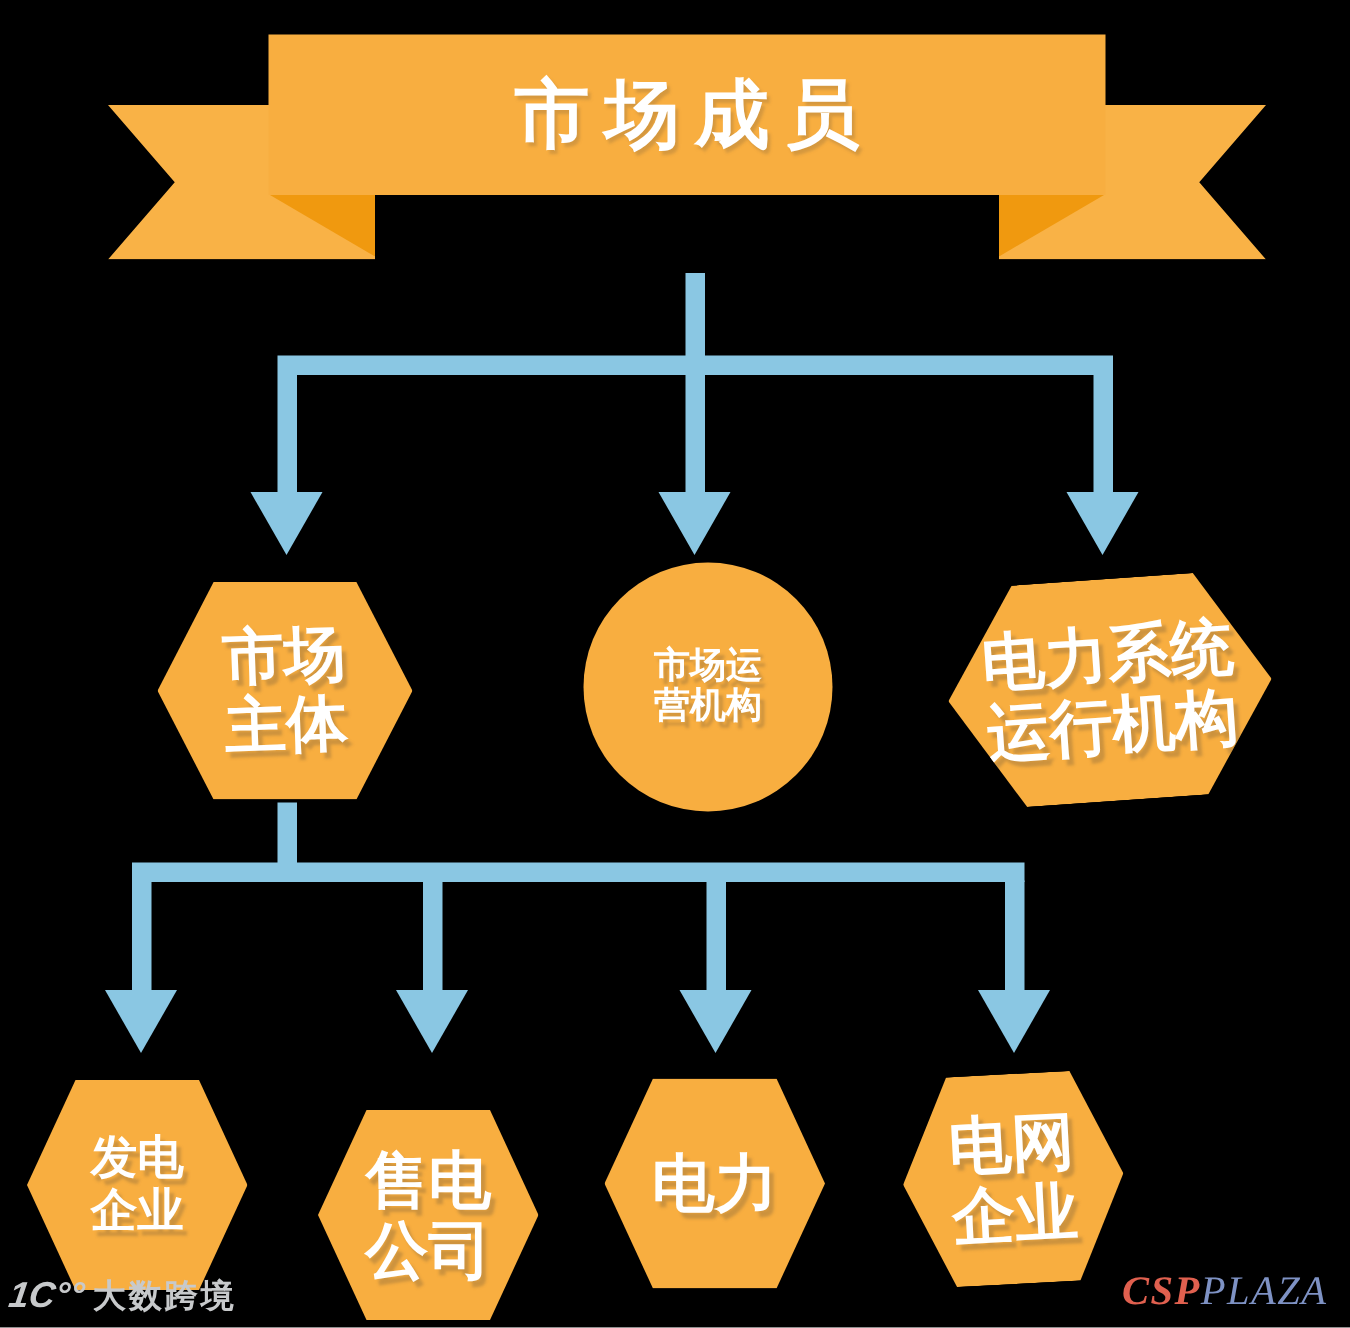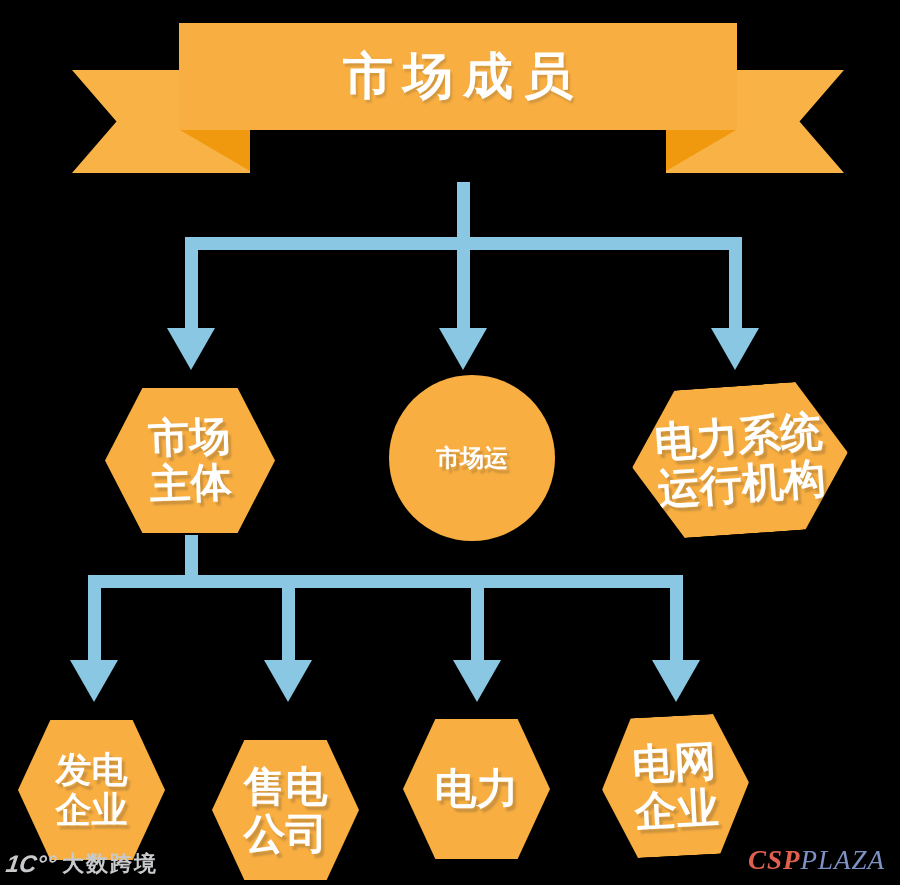--- a/index.html
+++ b/index.html
@@ -58,21 +58,21 @@
     display:flex; flex-direction:column; align-items:center; justify-content:center;
     color:#ffffff; font-weight:bold; text-align:center;
   }
   .hex { clip-path:polygon(0 50%, 22% 0, 78% 0, 100% 50%, 78% 100%, 22% 100%); }
   .node-line { line-height:1.12; text-shadow:3px 4px 2px rgba(150,113,60,0.45); }
 
   .n-subject  { left:105px; top:388px; width:170px; height:145px; font-size:41px; }
   .n-subject .lines { transform:rotate(-2deg); }
   .n-operator { left:389px; top:375px; width:166px; height:166px; border-radius:50%; font-size:24px; }
   .n-system   { left:632px; top:386px; width:216px; height:148px; font-size:42px; transform:rotate(-4deg); }
-  .n-gen      { left:18px;  top:720px; width:147px; height:140px; font-size:36px; }
+  .n-gen      { left:18px;  top:720px; width:147px; height:140px; font-size:31px; }
   .n-retail   { left:212px; top:720px; width:147px; height:140px; font-size:42px;margin-top:20px; }
   .n-user     { left:403px; top:719px; width:147px; height:140px; font-size:42px; }
   .n-grid     { left:602px; top:716px; width:147px; height:140px; font-size:42px; transform:rotate(-3deg); }
 
   
   .wm-left {
     position:absolute; left:6px; top:849px; display:flex; align-items:center;
     color:#C7C9CB; font-size:22px; font-weight:bold; letter-spacing:2px;
   }
   .wm-left .wm-icon {
@@ -110,20 +110,21 @@
 
   <div class="node hex n-subject">
     <div class="lines">
       <div class="node-line">市场</div>
       <div class="node-line">主体</div>
     </div>
   </div>
   <div class="node n-operator">
     <div class="lines">
       <div class="node-line">市场运</div>
+      <div class="node-line">营机构</div>
     </div>
   </div>
   <div class="node hex n-system">
     <div class="lines">
       <div class="node-line">电力系统</div>
       <div class="node-line">运行机构</div>
     </div>
   </div>
 
   <div class="c l2-stem"></div>

